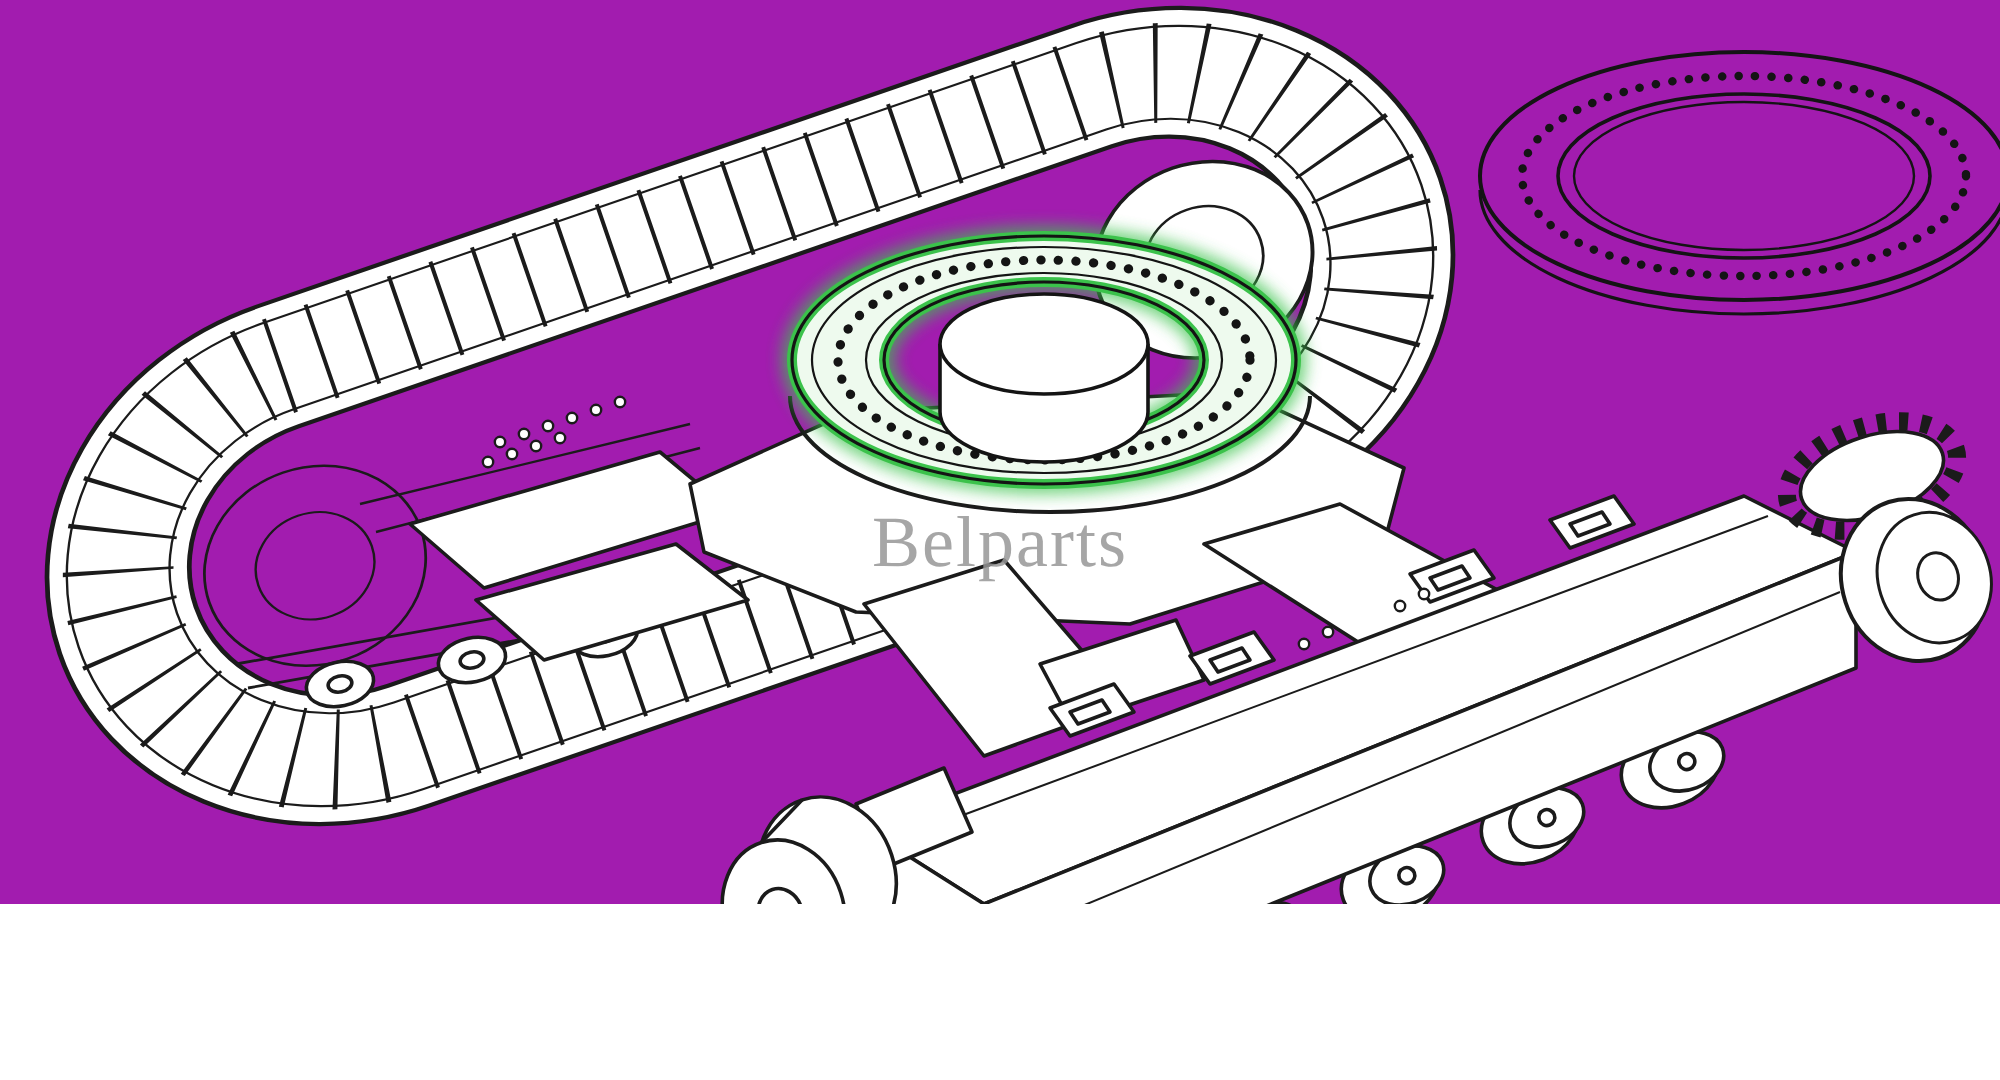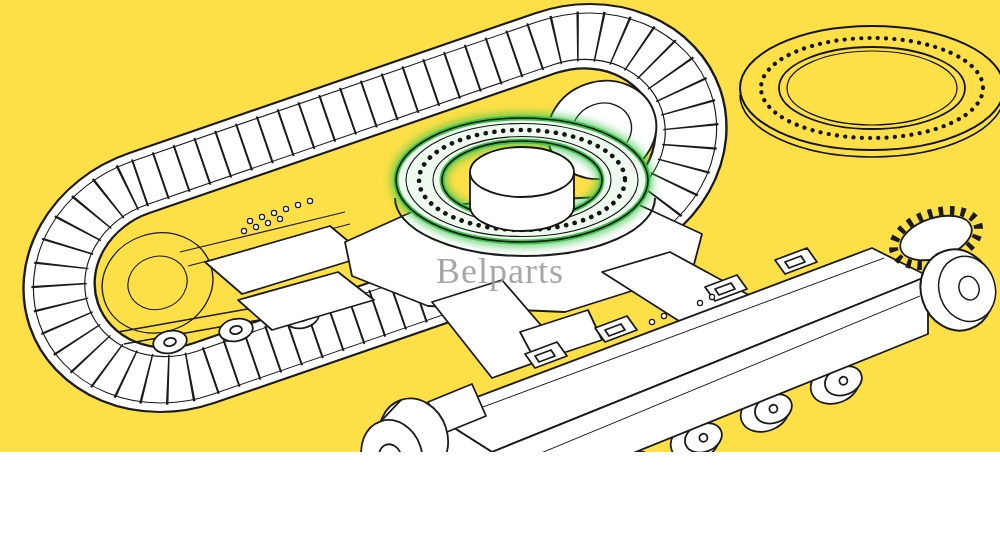--- a/index.html
+++ b/index.html
@@ -1,16 +1,16 @@
 <!DOCTYPE html>
 <html><head>
 <meta charset="utf-8">
 <style>
   html,body{margin:0;padding:0;background:#ffffff;}
-  .stage{position:relative;width:1000px;height:452px;background:#fde047;overflow:hidden;
+  .stage{position:relative;width:1000px;height:452px;background:#a21caf;overflow:hidden;
          font-family:"Liberation Sans",sans-serif;}
   svg{display:block;}
   text.watermark{font-family:"Liberation Serif",serif;letter-spacing:1px;opacity:.85;}
 </style>
 </head>
 <body>
 
 <div class="stage">
 <svg width="1000" height="540" viewBox="0 0 1000 540">
   <defs>

